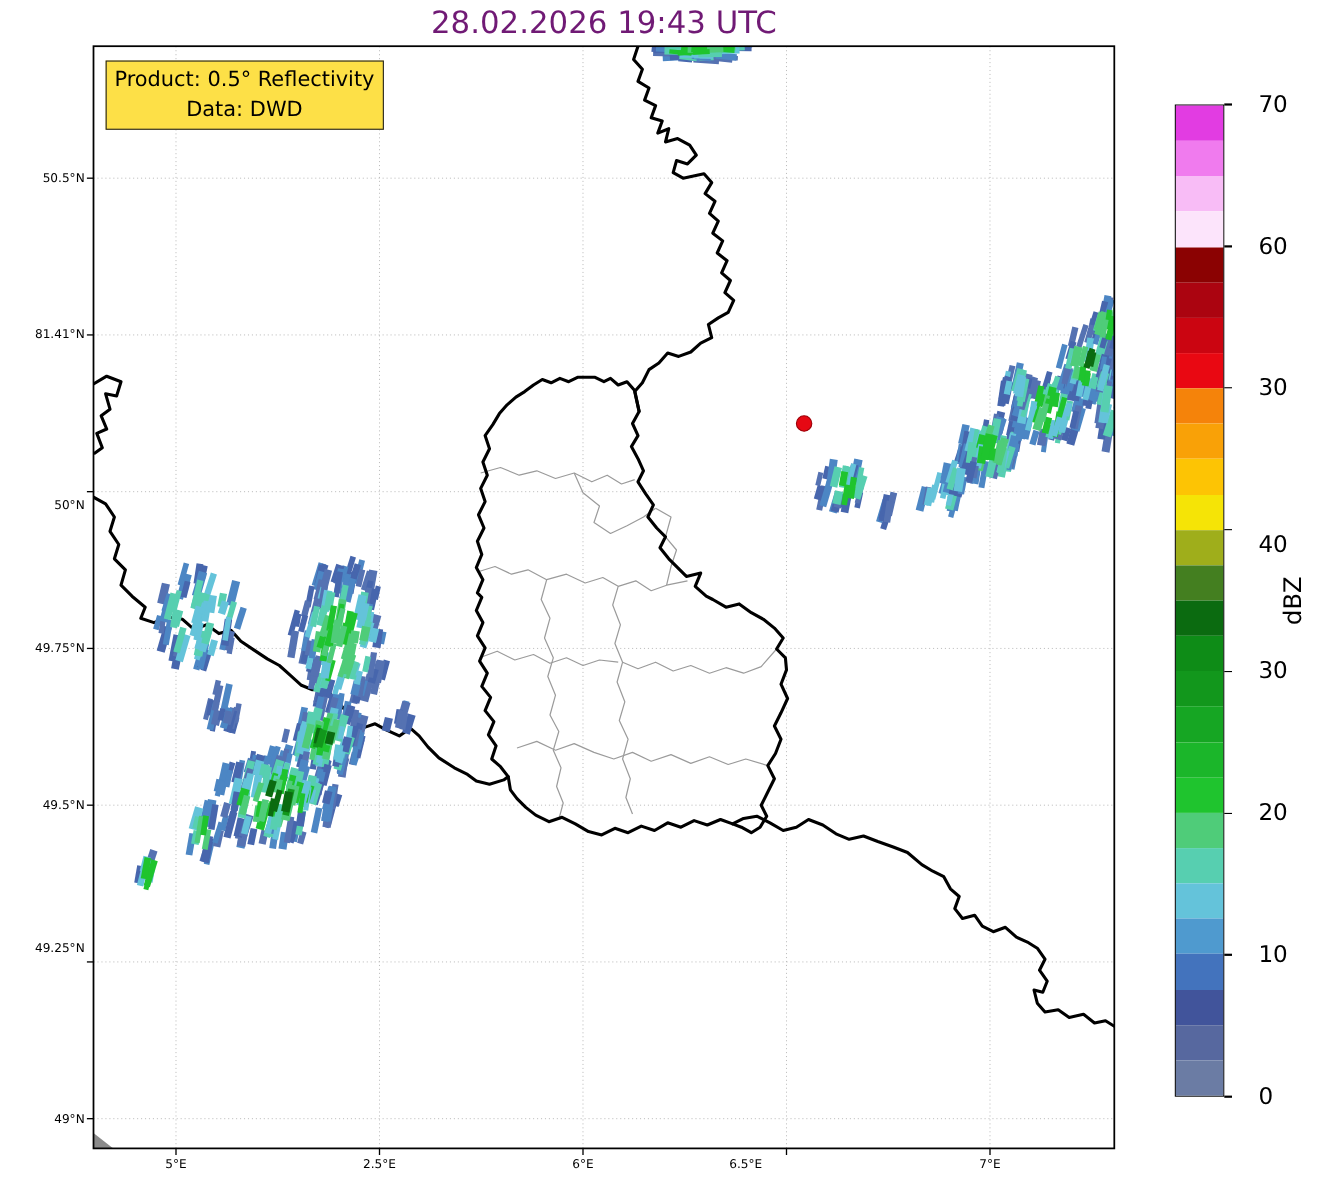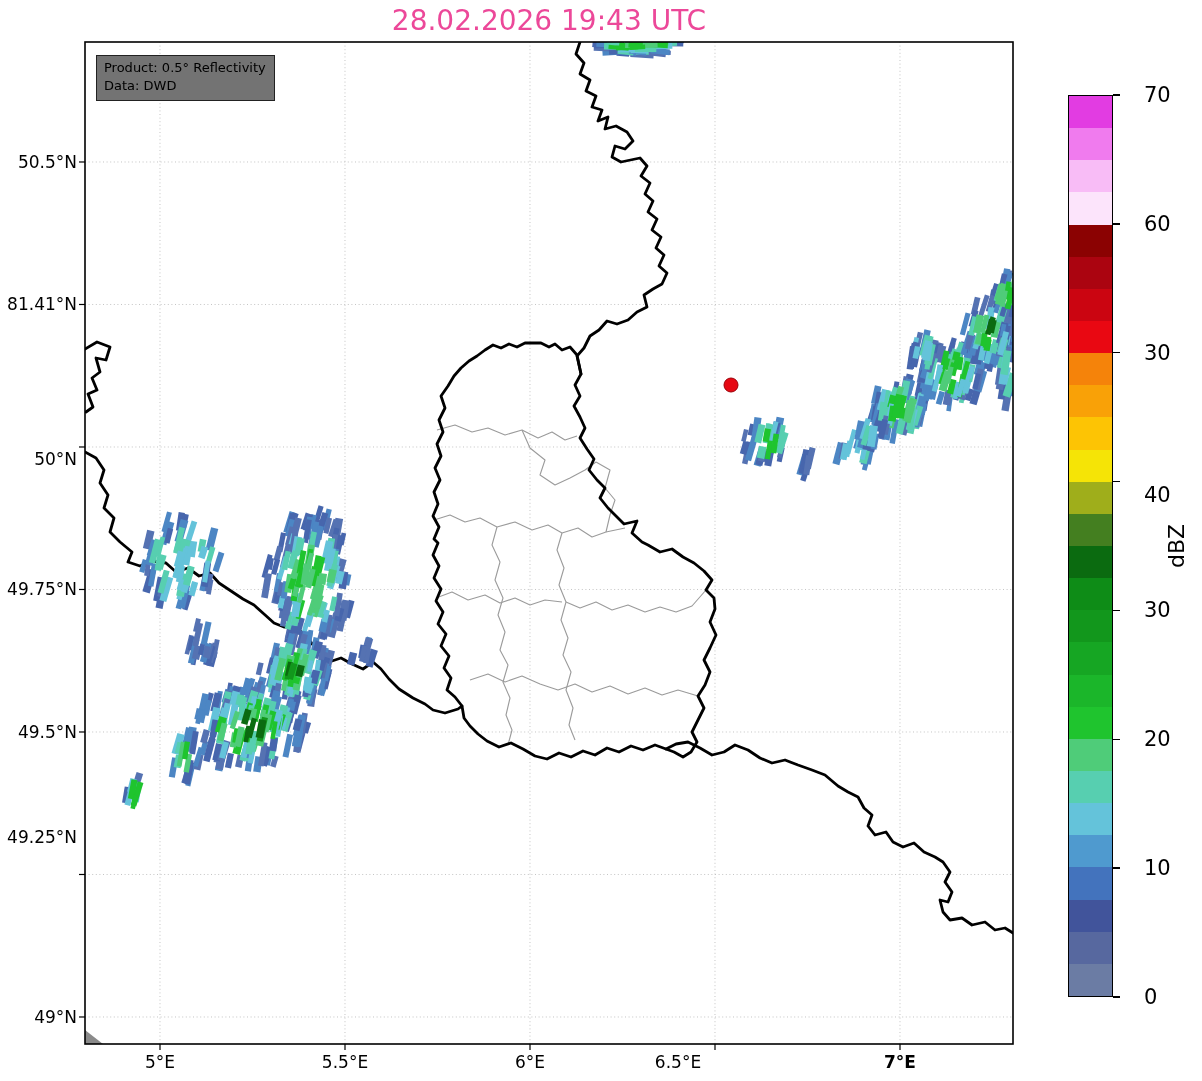--- a/index.html
+++ b/index.html
@@ -3,27 +3,27 @@
 <meta charset="utf-8">
 <style>
   html,body{margin:0;padding:0;background:#ffffff;}
   #figure{
     position:relative;width:1202px;height:1081px;background:#ffffff;
     font-family:"DejaVu Sans","Liberation Sans",sans-serif;color:#000;overflow:hidden;
   }
   #map-svg{position:absolute;left:0;top:0;width:1202px;height:1081px;}
   .fig-title{
     position:absolute;left:85px;top:4px;width:928px;text-align:center;
-    font-size:28px;color:#ec4899;white-space:nowrap;
+    font-size:28px;color:#701a75;white-space:nowrap;
   }
   .info-box{
-    position:absolute;left:96px;top:55px;background:#737373;border:1.2px solid #222;
-    padding:3px 8px 5px 7px;font-size:13px;line-height:1.4;z-index:5;
+    position:absolute;left:96px;top:55px;background:#fde047;border:1.2px solid #222;
+    padding:3px 8px 5px 7px;font-size:19px;line-height:1.4;z-index:5;text-align:center;
   }
-  .tick-label{position:absolute;font-size:17px;white-space:nowrap;}
+  .tick-label{position:absolute;font-size:11px;white-space:nowrap;}
   .lat-label{transform:translate(-100%,-50%);}
   .lon-label{transform:translate(-50%,0);}
   .cbar{
     position:absolute;left:1068px;top:95px;width:45px;height:902px;
     border:1.2px solid #000;box-sizing:border-box;display:flex;flex-direction:column;
   }
   .cbar-seg{flex:1 1 auto;}
   .cbar-tick{position:absolute;height:1.4px;background:#000;width:7px;left:1113px;}
   .cbar-tick-label{position:absolute;left:1124px;font-size:21px;transform:translateY(-52%);margin-left:20px;}
   .cbar-axis-label{
@@ -894,27 +894,27 @@
     <div>Product: 0.5° Reflectivity</div>
     <div>Data: DWD</div>
   </div>
 
   <div id="labels">
       <div class="tick-label lat-label" style="left: 77px; top: 161.985px;">50.5°N</div>
       <div class="tick-label lat-label" style="left: 77px; top: 304.485px;">81.41°N</div>
       <div class="tick-label lat-label" style="left: 77px; top: 446.985px; margin-top: 12px;">50°N</div>
       <div class="tick-label lat-label" style="left: 77px; top: 589.485px;">49.75°N</div>
       <div class="tick-label lat-label" style="left: 77px; top: 731.985px;">49.5°N</div>
-      <div class="tick-label lat-label" style="left: 77px; top: 837px;">49.25°N</div>
+      <div class="tick-label lat-label" style="left: 77px; top: 862px;">49.25°N</div>
       <div class="tick-label lat-label" style="left: 77px; top: 1016.99px;">49°N</div>
       <div class="tick-label lon-label" style="left: 159.999px; top: 1052px;">5°E</div>
-      <div class="tick-label lon-label" style="left: 344.999px; top: 1052px;">5.5°E</div>
+      <div class="tick-label lon-label" style="left: 344.999px; top: 1052px;">2.5°E</div>
       <div class="tick-label lon-label" style="left: 529.999px; top: 1052px; text-align: right;">6°E</div>
       <div class="tick-label lon-label" style="left: 678px; top: 1052px;">6.5°E</div>
-      <div class="tick-label lon-label" style="left: 899.999px; top: 1052px; font-weight: bold;">7°E</div>
+      <div class="tick-label lon-label" style="left: 899.999px; top: 1052px;">7°E</div>
     </div>
 
   <div class="cbar" id="cbar">
       <div class="cbar-seg" style="background: rgb(226, 60, 226);"></div>
       <div class="cbar-seg" style="background: rgb(240, 123, 238);"></div>
       <div class="cbar-seg" style="background: rgb(248, 188, 246);"></div>
       <div class="cbar-seg" style="background: rgb(252, 228, 251);"></div>
       <div class="cbar-seg" style="background: rgb(139, 2, 2);"></div>
       <div class="cbar-seg" style="background: rgb(171, 4, 16);"></div>
       <div class="cbar-seg" style="background: rgb(203, 5, 17);"></div>

